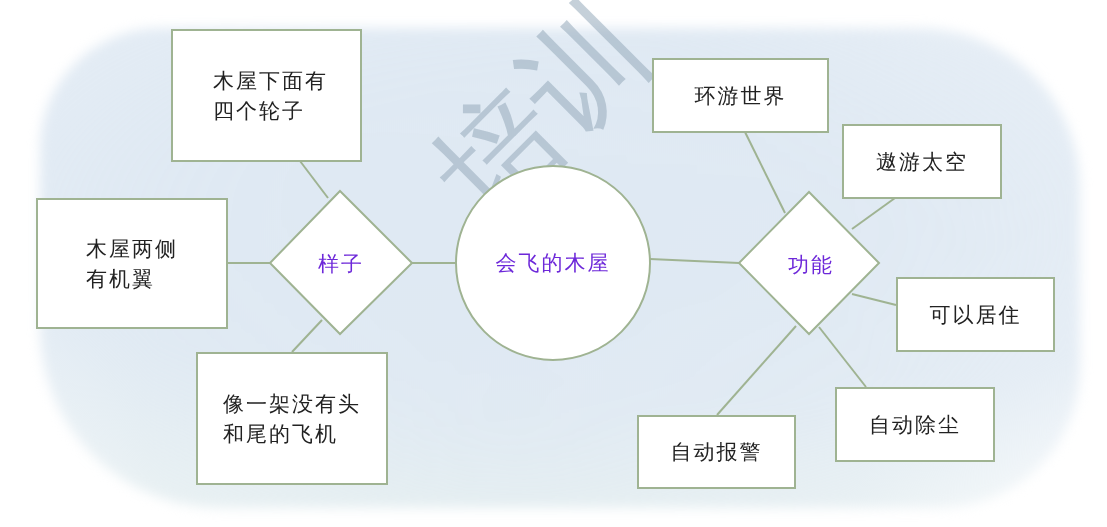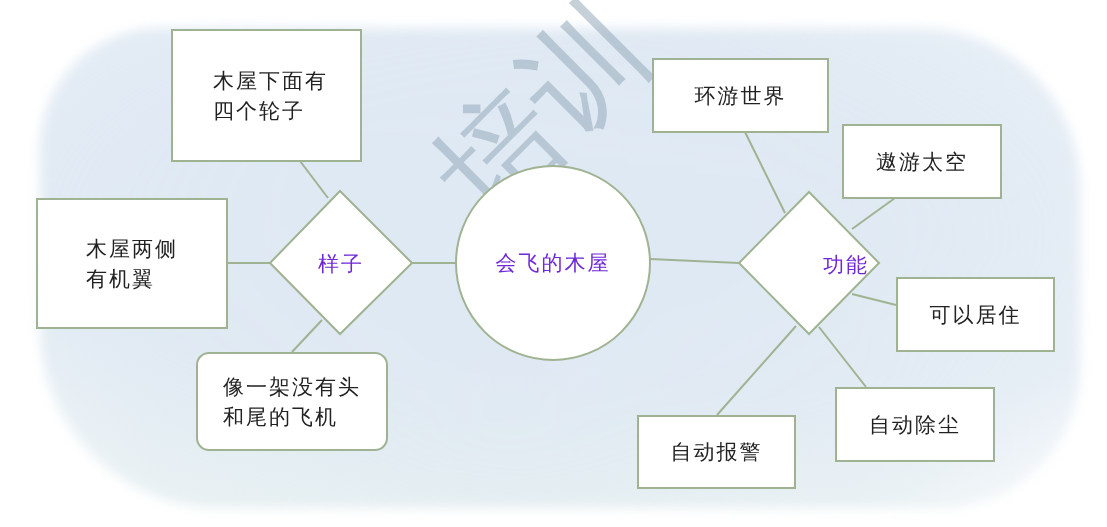--- a/index.html
+++ b/index.html
@@ -64,31 +64,31 @@
     <polygon points="340,191 412,263 340,334 270,263" fill="#ffffff"></polygon>
     <polygon points="809,192 879,263 809,334 739,263" fill="#ffffff"></polygon>
 
     <circle cx="553" cy="263" r="97" fill="#ffffff"></circle>
   </g>
 </svg>
 
 <div class="circle-label" style="left:553px; top:263px;text-align:center;">会飞的木屋</div>
 
 <div class="diamond-label" style="left:341px; top:264px;">样子</div>
-<div class="diamond-label" style="left:811px; top:265px;margin-left:35px;">功能</div>
+<div class="diamond-label" style="left:811px; top:265px;">功能</div>
 
 <div class="box" style="left:171px; top:29px; width:191px; height:133px;padding-left:8px;">
   <span class="txt">木屋下面有
 四个轮子</span>
 </div>
 <div class="box" style="left:36px; top:198px; width:192px; height:131px;">
   <span class="txt">木屋两侧
 有机翼</span>
 </div>
-<div class="box" style="left:196px; top:352px; width:192px; height:99px;border-radius:13px;">
+<div class="box" style="left:196px; top:352px; width:192px; height:133px;">
   <span class="txt">像一架没有头
 和尾的飞机</span>
 </div>
 
 <div class="box" style="left:652px; top:58px; width:177px; height:75px;justify-content:center;">
   <span class="txt">环游世界</span>
 </div>
 <div class="box" style="left:842px; top:124px; width:160px; height:75px;">
   <span class="txt">遨游太空</span>
 </div>

